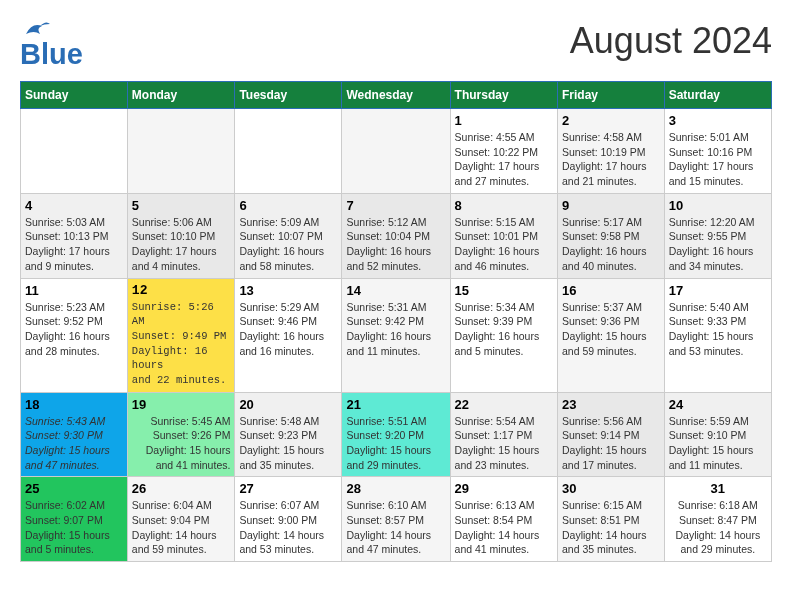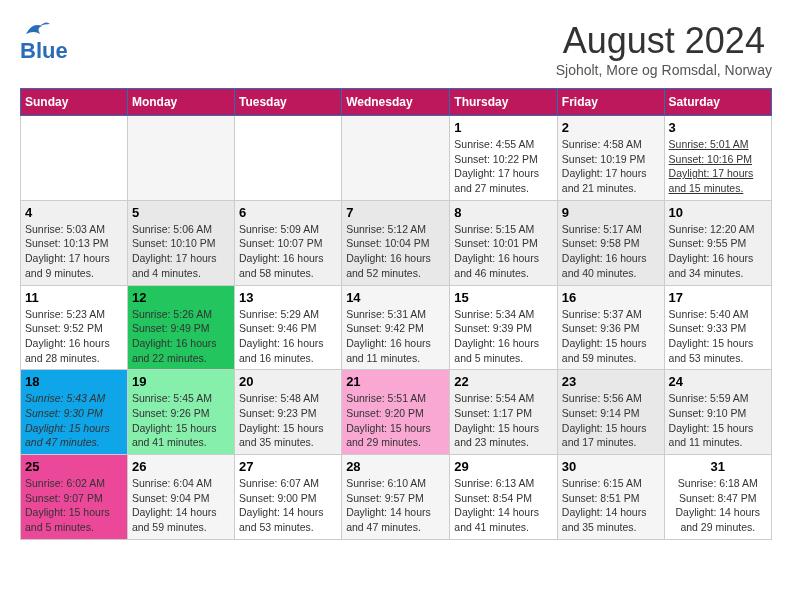--- a/index.html
+++ b/index.html
@@ -32,21 +32,21 @@
     .location {
       font-size: 14px;
       color: #555;
     }
     table {
       width: 100%;
       border-collapse: collapse;
       font-size: 11px;
     }
     thead tr th {
-      background-color: #be185d;
+      background-color: #15803d;
       color: #fff;
       padding: 6px 4px;
       text-align: left;
       font-size: 12px;
       border: 1px solid #2a6db5;
     }
     td {
       border: 1px solid #ccc;
       vertical-align: top;
       padding: 4px;
@@ -82,25 +82,24 @@
 <body>
 
 <div class="header">
   <div class="logo">
     <div style="display:flex; align-items:center; gap:2px;">
       <svg width="28" height="22" viewBox="0 0 28 22" style="margin-left:2px;">
         <path d="M4 14 Q10 2 20 6 Q14 8 18 14 Q12 10 4 14Z" fill="#2a6db5"></path>
         <path d="M18 6 Q24 0 28 4 Q22 4 18 6Z" fill="#2a6db5"></path>
       </svg>
     </div>
-    <span style="font-size:22px; font-weight:bold; color:#2a6db5; margin-top:-4px;">Blue</span>
+    <span style="font-size:29px; font-weight:bold; color:#2a6db5; margin-top:-4px;">Blue</span>
   </div>
   <div class="title-section">
     <div class="month-title">August 2024</div>
-    <div class="location">Sjoholt, More og Romsdal, Norway</div>
   </div>
 </div>
 
 <table>
   <thead>
     <tr>
     <th>Sunday</th>
         <th>Monday</th>
         <th>Tuesday</th>
         <th>Wednesday</th>
@@ -124,21 +123,21 @@
         </td>
         <td style="background: rgb(245, 245, 245);">
           <span class="day-num">2</span>
           <div class="day-info" style="white-space: pre-line;">Sunrise: 4:58 AM
 Sunset: 10:19 PM
 Daylight: 17 hours
 and 21 minutes.</div>
         </td>
         <td style="background: rgb(255, 255, 255);">
           <span class="day-num">3</span>
-          <div class="day-info" style="white-space: pre-line; text-decoration: underline;">Sunrise: 5:01 AM
+          <div class="day-info" style="white-space: pre-line;">Sunrise: 5:01 AM
 Sunset: 10:16 PM
 Daylight: 17 hours
 and 15 minutes.</div>
         </td>
       </tr>
       <tr>
         <td style="background: rgb(240, 240, 240);">
           <span class="day-num">4</span>
           <div class="day-info" style="white-space: pre-line;">Sunrise: 5:03 AM
 Sunset: 10:13 PM
@@ -189,21 +188,21 @@
         </td>
       </tr>
       <tr>
         <td style="background: rgb(255, 255, 255);">
           <span class="day-num">11</span>
           <div class="day-info" style="white-space: pre-line;">Sunrise: 5:23 AM
 Sunset: 9:52 PM
 Daylight: 16 hours
 and 28 minutes.</div>
         </td>
-        <td style="background: #22c55e;">
+        <td style="background: #fde047; font-family: Liberation Mono, monospace;">
           <span class="day-num">12</span>
           <div class="day-info" style="white-space: pre-line;">Sunrise: 5:26 AM
 Sunset: 9:49 PM
 Daylight: 16 hours
 and 22 minutes.</div>
         </td>
         <td style="background: rgb(255, 255, 255);">
           <span class="day-num">13</span>
           <div class="day-info" style="white-space: pre-line;">Sunrise: 5:29 AM
 Sunset: 9:46 PM
@@ -242,33 +241,33 @@
       <tr>
         <td style="background: #0ea5e9;">
           <span class="day-num">18</span>
           <div class="day-info" style="white-space: pre-line; font-style: italic;">Sunrise: 5:43 AM
 Sunset: 9:30 PM
 Daylight: 15 hours
 and 47 minutes.</div>
         </td>
         <td style="background: #86efac;">
           <span class="day-num">19</span>
-          <div class="day-info" style="white-space: pre-line;">Sunrise: 5:45 AM
+          <div class="day-info" style="white-space: pre-line; text-align: right;">Sunrise: 5:45 AM
 Sunset: 9:26 PM
 Daylight: 15 hours
 and 41 minutes.</div>
         </td>
         <td style="background: rgb(240, 240, 240);">
           <span class="day-num">20</span>
           <div class="day-info" style="white-space: pre-line;">Sunrise: 5:48 AM
 Sunset: 9:23 PM
 Daylight: 15 hours
 and 35 minutes.</div>
         </td>
-        <td style="background: #f9a8d4;">
+        <td style="background: #5eead4;">
           <span class="day-num">21</span>
           <div class="day-info" style="white-space: pre-line;">Sunrise: 5:51 AM
 Sunset: 9:20 PM
 Daylight: 15 hours
 and 29 minutes.</div>
         </td>
         <td style="background: rgb(240, 240, 240);">
           <span class="day-num">22</span>
           <div class="day-info" style="white-space: pre-line;">Sunrise: 5:54 AM
 Sunset: 1:17 PM
@@ -284,21 +283,21 @@
         </td>
         <td style="background: rgb(240, 240, 240);">
           <span class="day-num">24</span>
           <div class="day-info" style="white-space: pre-line;">Sunrise: 5:59 AM
 Sunset: 9:10 PM
 Daylight: 15 hours
 and 11 minutes.</div>
         </td>
       </tr>
       <tr>
-        <td style="background: #ec4899;">
+        <td style="background: #22c55e;">
           <span class="day-num">25</span>
           <div class="day-info" style="white-space: pre-line;">Sunrise: 6:02 AM
 Sunset: 9:07 PM
 Daylight: 15 hours
 and 5 minutes.</div>
         </td>
         <td style="background: rgb(245, 245, 245);">
           <span class="day-num">26</span>
           <div class="day-info" style="white-space: pre-line;">Sunrise: 6:04 AM
 Sunset: 9:04 PM
@@ -308,21 +307,21 @@
         <td style="background: rgb(255, 255, 255);">
           <span class="day-num">27</span>
           <div class="day-info" style="white-space: pre-line;">Sunrise: 6:07 AM
 Sunset: 9:00 PM
 Daylight: 14 hours
 and 53 minutes.</div>
         </td>
         <td style="background: rgb(245, 245, 245);">
           <span class="day-num">28</span>
           <div class="day-info" style="white-space: pre-line;">Sunrise: 6:10 AM
-Sunset: 9:57 PM
+Sunset: 8:57 PM
 Daylight: 14 hours
 and 47 minutes.</div>
         </td>
         <td style="background: rgb(255, 255, 255);">
           <span class="day-num">29</span>
           <div class="day-info" style="white-space: pre-line;">Sunrise: 6:13 AM
 Sunset: 8:54 PM
 Daylight: 14 hours
 and 41 minutes.</div>
         </td>

